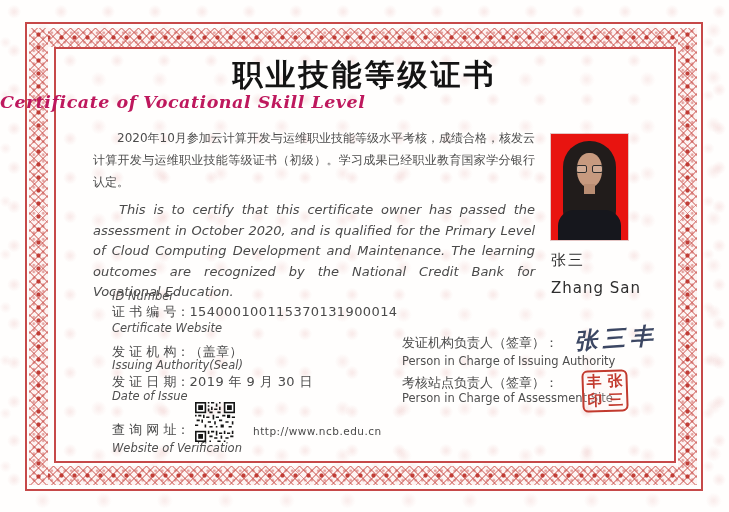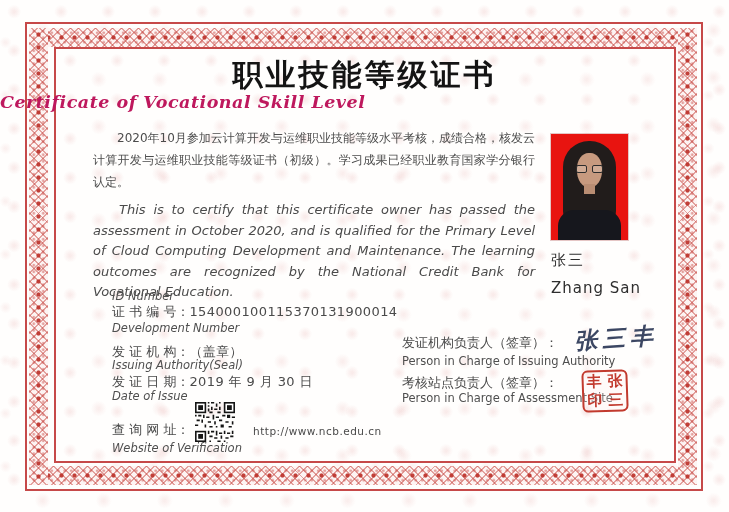--- a/index.html
+++ b/index.html
@@ -102,21 +102,21 @@
       <div class="ph-lens ph-lens-l"></div>
       <div class="ph-lens ph-lens-r"></div>
       <div class="ph-torso"></div>
     </div>
     <div class="name-zh">张三</div>
     <div class="name-en">Zhang San</div>
 
     <div class="fen" style="top:289px">ID Number</div>
 
     <div class="frow" style="top:303px"><span>证 书 编 号：</span><span class="fval">154000100115370131900014</span></div>
-    <div class="fen" style="top:321px">Development Number</div>
+    <div class="fen" style="top:321px">Certificate Website</div>
 
     <div class="frow" style="top:343px"><span>发 证 机 构：</span><span class="fval">（盖章）</span></div>
     <div class="fen" style="top:358px">Issuing Authority(Seal)</div>
 
     <div class="frow" style="top:373px"><span>发 证 日 期：</span><span class="fval">2019 年 9 月 30 日</span></div>
     <div class="fen" style="top:389px">Date of Issue</div>
 
     <svg class="qr" width="40" height="40" viewBox="0 0 25 25">
       <rect x="0" y="0" width="7" height="7" fill="#151515"></rect>
         <rect x="1" y="1" width="5" height="5" fill="#fff"></rect>

